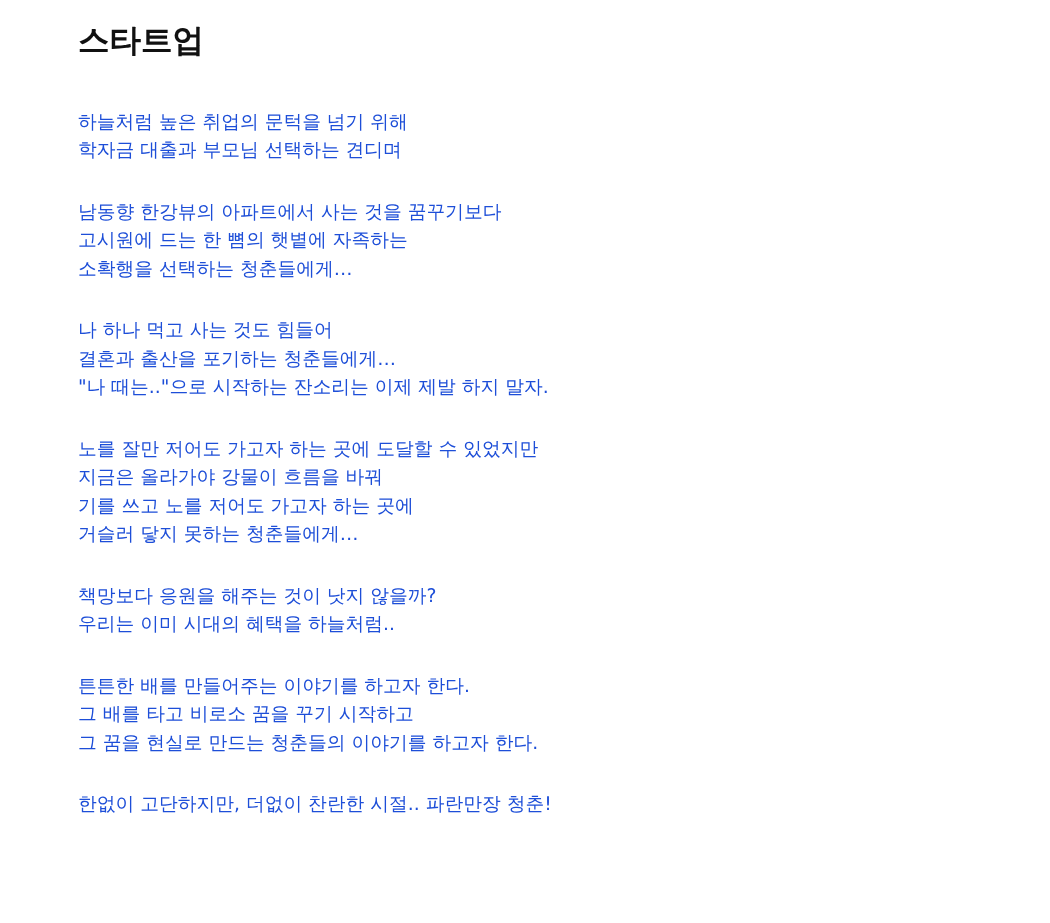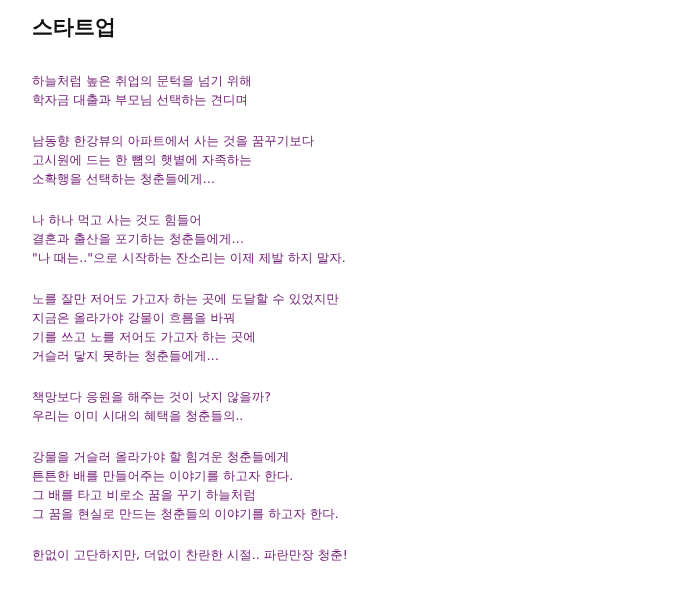--- a/index.html
+++ b/index.html
@@ -11,40 +11,40 @@
     height: 615px;
     background: #ffffff;
     font-family: "DejaVu Sans", "Liberation Sans", sans-serif;
     color: #222222;
     overflow: hidden;
   }
   .page {
     box-sizing: border-box;
     width: 700px;
     height: 454px;
-    padding: 14px 40px 0 32px;
+    padding: 14px 40px 0 52px;
   }
   .doc-title {
     font-size: 21px;
     font-weight: bold;
     color: #111111;
     letter-spacing: 0px;
     margin: 0 0 30px 0;
     line-height: 1.3;
   }
   .stanza {
     margin: 0 0 22px 0;
   }
   .stanza:last-child {
     margin-bottom: 0;
   }
   .line {
     font-size: 12.5px;
     line-height: 19px;
-    color: #701a75;
+    color: #1d4ed8;
     white-space: pre-wrap;
   }
 </style>
 </head>
 <body>
 
 <div class="page">
 
   <h1 class="doc-title">스타트업</h1>
 
@@ -69,27 +69,26 @@
 
     <div class="stanza">
       <div class="line">노를 잘만 저어도 가고자 하는 곳에 도달할 수 있었지만</div>
       <div class="line">지금은 올라가야 강물이 흐름을 바꿔</div>
       <div class="line">기를 쓰고 노를 저어도 가고자 하는 곳에</div>
       <div class="line">거슬러 닿지 못하는 청춘들에게…</div>
     </div>
 
     <div class="stanza">
       <div class="line">책망보다 응원을 해주는 것이 낫지 않을까?</div>
-      <div class="line">우리는 이미 시대의 혜택을 청춘들의..</div>
+      <div class="line">우리는 이미 시대의 혜택을 하늘처럼..</div>
     </div>
 
     <div class="stanza">
-      <div class="line">강물을 거슬러 올라가야 할 힘겨운 청춘들에게</div>
       <div class="line">튼튼한 배를 만들어주는 이야기를 하고자 한다.</div>
-      <div class="line">그 배를 타고 비로소 꿈을 꾸기 하늘처럼</div>
+      <div class="line">그 배를 타고 비로소 꿈을 꾸기 시작하고</div>
       <div class="line">그 꿈을 현실로 만드는 청춘들의 이야기를 하고자 한다.</div>
     </div>
 
     <div class="stanza">
       <div class="line">한없이 고단하지만, 더없이 찬란한 시절.. 파란만장 청춘!</div>
 
     </div>
 
   </div>
 </div>

